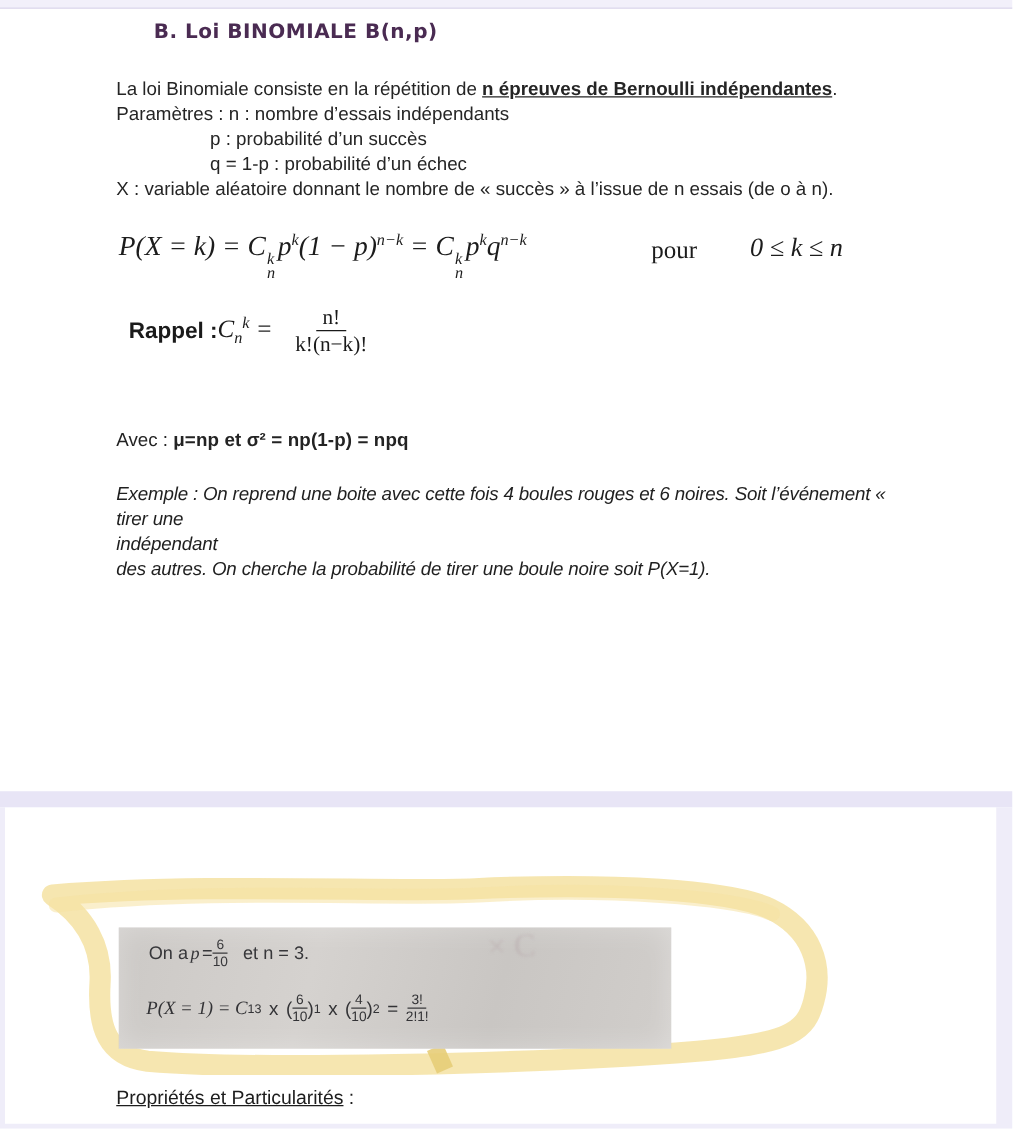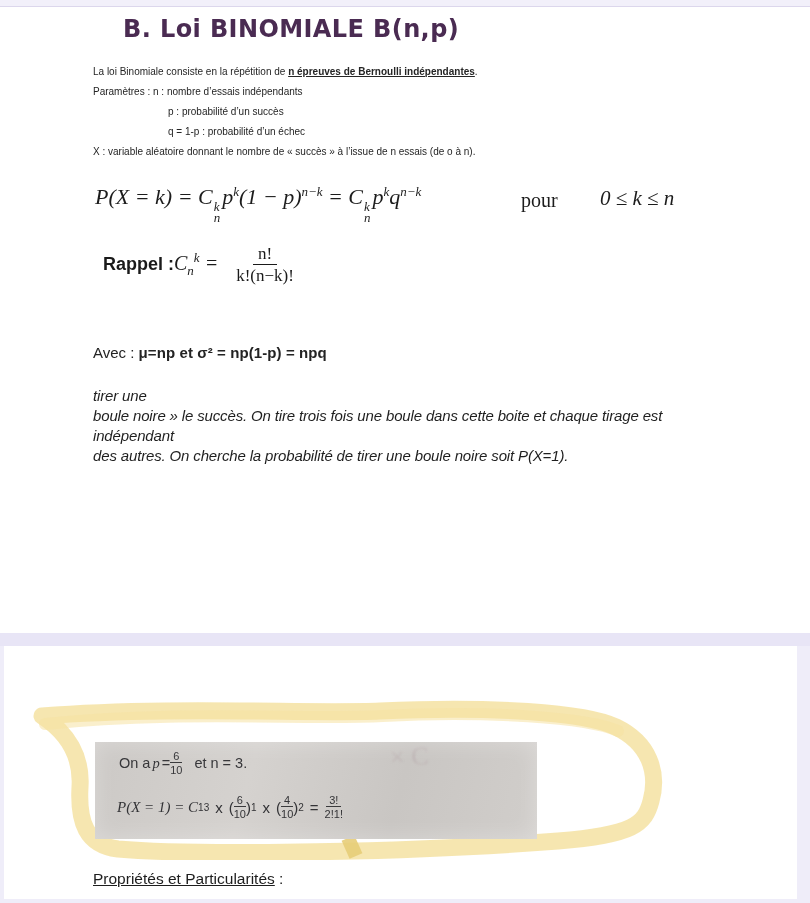--- a/index.html
+++ b/index.html
@@ -3,23 +3,23 @@
 <meta charset="utf-8">
 <style>
   html,body{margin:0;padding:0;background:#ffffff;}
   body{width:810px;height:903px;position:relative;overflow:hidden;
        font-family:"Liberation Sans",sans-serif;color:#262626;}
   .abs{position:absolute;}
 
   .top-strip{left:0;top:0;width:810px;height:6px;background:#f2f0fa;border-bottom:1px solid #dcd7ec;}
 
   .doc-title{left:123px;top:15px;font-family:"DejaVu Sans",sans-serif;font-weight:bold;
-             font-size:24px;color:#4a2b52;letter-spacing:.4px;}
+             font-size:16px;color:#4a2b52;letter-spacing:.4px;}
 
-  .intro{left:93px;top:62px;width:690px;font-size:10px;line-height:20px;color:#252525;}
+  .intro{left:93px;top:62px;width:690px;font-size:15px;line-height:20px;color:#252525;}
   .intro .indent{padding-left:75px;}
   .b-u{font-weight:bold;text-decoration:underline;}
 
   .formula-row{left:0;top:182px;width:688px;height:46px;}
   .math{font-family:"Liberation Serif",serif;font-style:italic;color:#1c1c1c;}
   .f-main{position:absolute;left:95px;top:2px;font-size:22px;white-space:pre;}
   .f-main sup{font-size:13px;}
   .f-pour{position:absolute;left:521px;top:7px;font-size:20px;font-style:normal;font-family:"Liberation Serif",serif;color:#1c1c1c;}
   .f-range{position:absolute;left:600px;top:4px;font-size:21px;}
   .cnk{display:inline-flex;flex-direction:column;align-items:flex-start;
@@ -91,22 +91,22 @@
   <span class="rappel-math"><span>C</span><sub>n</sub><sup>k</sup><span> = </span></span>
   <span class="frac">
     <span class="num">n!</span>
     <span class="den">k!(n−k)!</span>
   </span>
 </div>
 
 <div class="abs avec"><span>Avec : </span><b>μ=np et σ² = np(1-p) = npq</b></div>
 
 <div class="abs exemple">
+  <div>Exemple : On reprend une boite avec cette fois 4 boules rouges et 6 noires. Soit l’événement «</div>
   <div>tirer une</div>
-  <div>boule noire » le succès. On tire trois fois une boule dans cette boite et chaque tirage est</div>
   <div>indépendant</div>
   <div>des autres. On cherche la probabilité de tirer une boule noire soit P(X=1).</div>
 </div>
 
 <div class="abs divider"></div>
 <div class="abs page2-bg"></div>
 <div class="abs page2-card"></div>
 
 <svg class="abs hl-svg" width="670" height="162" viewBox="0 0 670 162">
   <path d="M 27 18 C 155 8, 295 16, 365 13 C 475 8, 570 14, 601 29 C 634 45, 644 74, 636 103 C 630 126, 619 137, 543 143 C 405 154, 183 158, 103 151 C 71 147, 63 124, 65 89 C 67 59, 53 35, 27 18 Z" fill="none" stroke="#f5e2a2" stroke-width="17" stroke-linejoin="round" stroke-linecap="round" opacity="0.85"></path>

